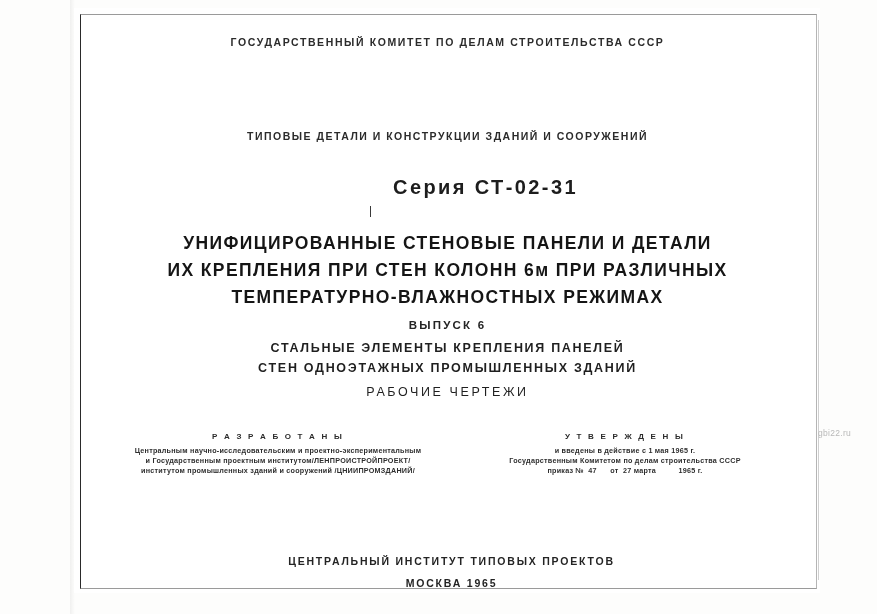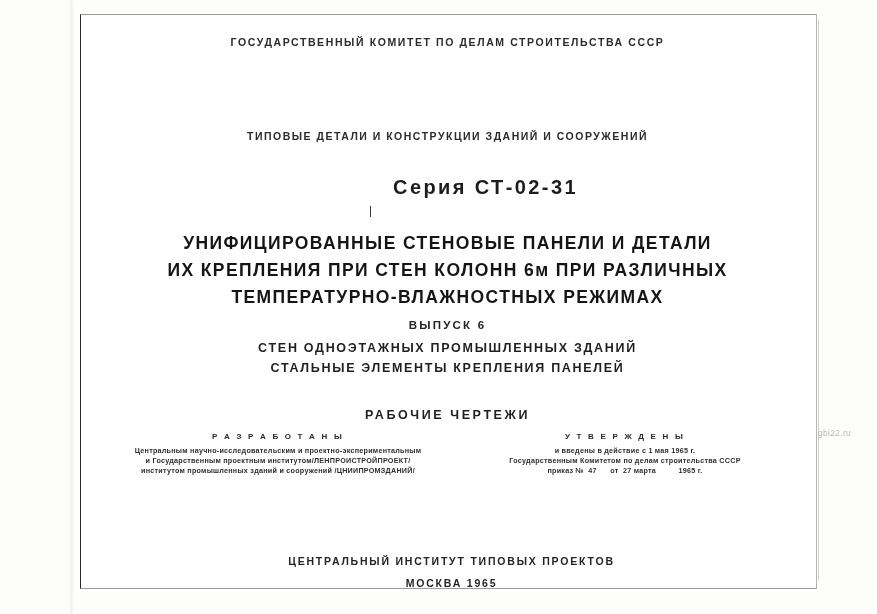--- a/index.html
+++ b/index.html
@@ -138,23 +138,22 @@
     color: #1f1f1f;
   }
   .issue-sub div { white-space: pre; }
   .drawings {
     position: absolute;
     top: 371px;
     left: 0;
     width: 735px;
     font-size: 12.5px;
     letter-spacing: 2.6px;
-    font-weight: 700;
+    font-weight: 400;
     color: #1f1f1f;
-    margin-top: 23px;
   }
   
   .block-left {
     position: absolute;
     top: 418px;
     left: 38px;
     width: 320px;
     text-align: center;
   }
   .block-right {
@@ -232,22 +231,22 @@
 
     <div class="maintitle">
       <div>УНИФИЦИРОВАННЫЕ СТЕНОВЫЕ ПАНЕЛИ И ДЕТАЛИ</div>
       <div>ИХ КРЕПЛЕНИЯ ПРИ СТЕН КОЛОНН 6м ПРИ РАЗЛИЧНЫХ</div>
       <div>ТЕМПЕРАТУРНО-ВЛАЖНОСТНЫХ РЕЖИМАХ</div>
     </div>
 
     <div class="issue line">ВЫПУСК 6</div>
 
     <div class="issue-sub">
+      <div>СТАЛЬНЫЕ ЭЛЕМЕНТЫ КРЕПЛЕНИЯ ПАНЕЛЕЙ</div>
       <div>СТЕН ОДНОЭТАЖНЫХ ПРОМЫШЛЕННЫХ ЗДАНИЙ</div>
-      <div>СТАЛЬНЫЕ ЭЛЕМЕНТЫ КРЕПЛЕНИЯ ПАНЕЛЕЙ</div>
     </div>
 
     <div class="drawings line">РАБОЧИЕ ЧЕРТЕЖИ</div>
 
     <div class="block-left">
       <div class="block-head">Р А З Р А Б О Т А Н Ы</div>
       <div class="block-body">
         <div>Центральным научно-исследовательским и проектно-экспериментальным</div>
         <div>и Государственным проектным институтом/ЛЕНПРОИСТРОЙПРОЕКТ/</div>
         <div>институтом промышленных зданий и сооружений /ЦНИИПРОМЗДАНИЙ/</div>

